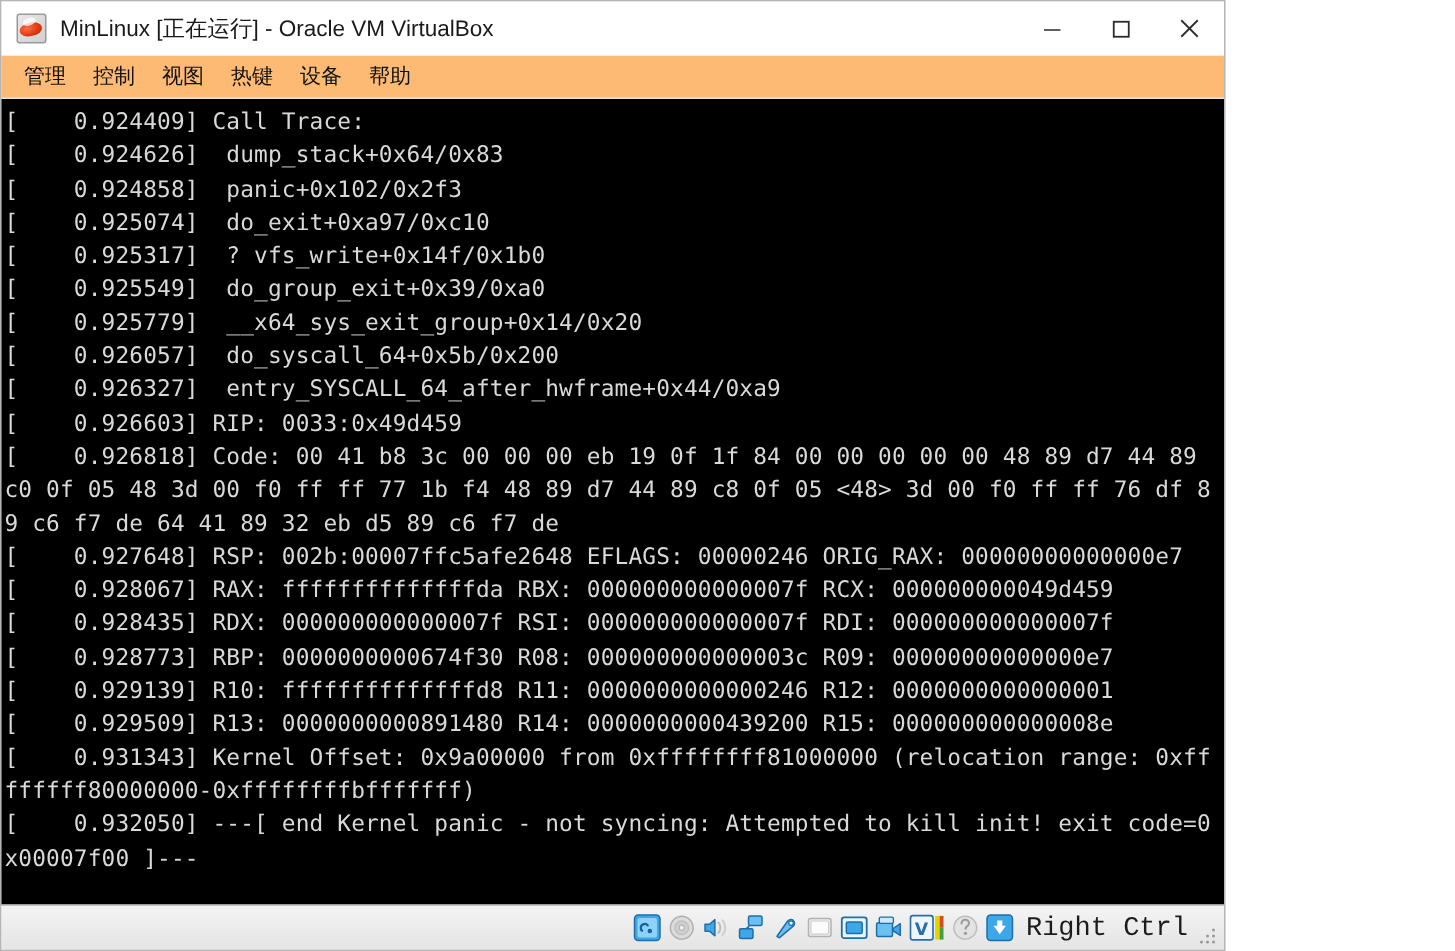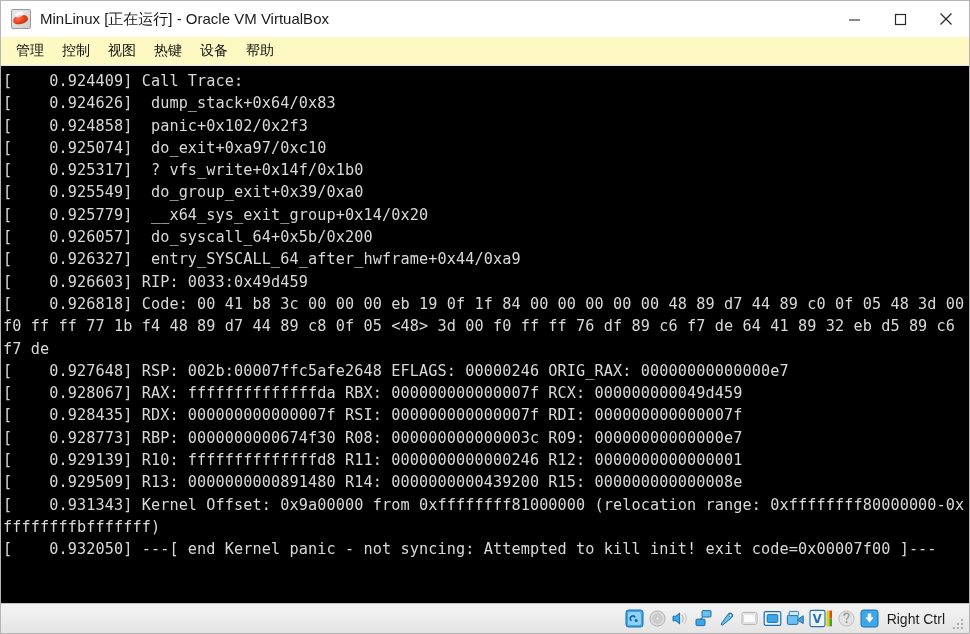--- a/index.html
+++ b/index.html
@@ -8,21 +8,21 @@
     background: #ffffff;
   }
   body {
     width: 970px;
     height: 634px;
     overflow: hidden;
     font-family: "Liberation Sans", sans-serif;
   }
 
   #app {
-    width: 970px;
+    width: 817px;
     height: 634px;
     position: relative;
     background: #f0f0f0;
     box-sizing: border-box;
     border: 1px solid #b5b5b5;
     display: flex;
     flex-direction: column;
   }
 
   
@@ -90,21 +90,21 @@
     align-items: center;
     justify-content: center;
     background: transparent;
   }
   .win-btn svg { display: block; }
 
   
   .menubar {
     height: 28px;
     min-height: 28px;
-    background: #fef9c3;
+    background: #fdba74;
     display: flex;
     align-items: center;
     padding-left: 6px;
     border-bottom: 1px solid #e3e3e3;
   }
   .menu-item {
     font-size: 14px;
     color: #111111;
     padding: 3px 9px;
     white-space: nowrap;
@@ -148,22 +148,22 @@
     position: relative;
   }
   .sb-icon {
     width: 19px;
     height: 19px;
     position: relative;
     flex: none;
   }
   .sb-icon svg { display:block; }
   .hostkey {
-    font-family: Liberation Sans, sans-serif;
-    font-size: 14px;
+    font-family: Liberation Mono, monospace;
+    font-size: 18px;
     color: #1c1c1c;
     margin-left: 4px;
     margin-right: 2px;
     white-space: nowrap;
   }
   .grip {
     width: 12px;
     height: 12px;
     margin-left: 2px;
     align-self: flex-end;

